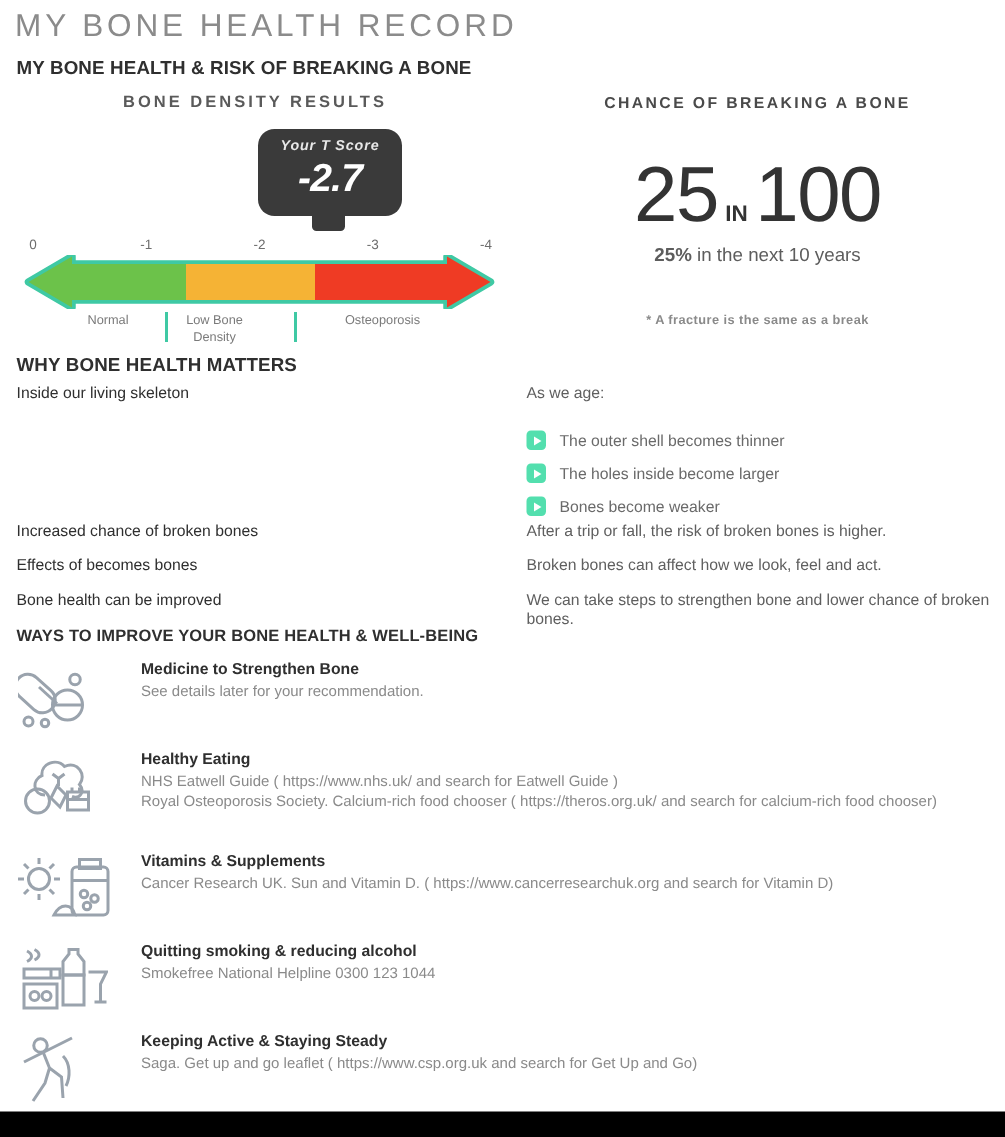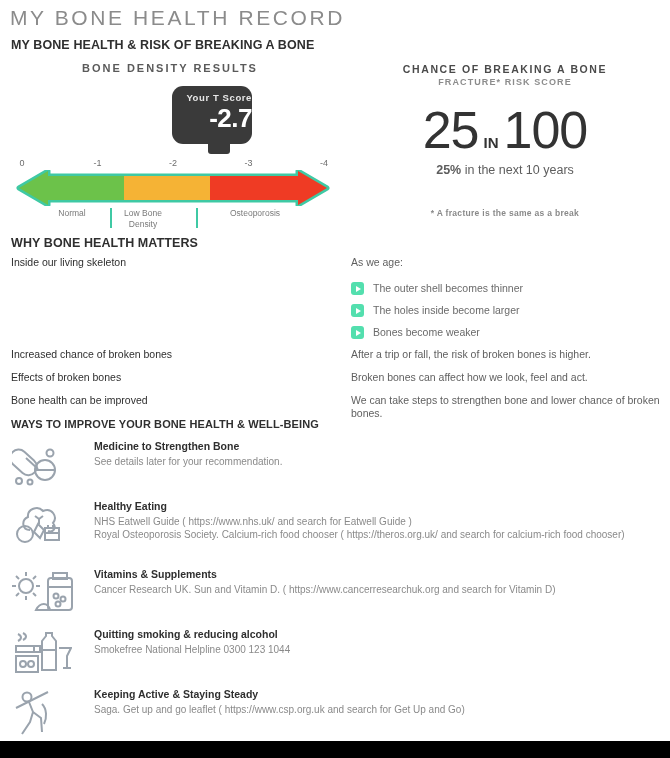--- a/index.html
+++ b/index.html
@@ -65,27 +65,28 @@
     font-size: 11px;
     font-weight: bold;
     letter-spacing: 2px;
     color: #5a5a5a;
   }
 
   .tscore-badge {
     position: absolute;
     left: 172px;
     top: 86px;
-    width: 80px;
+    width: 96px;
     height: 58px;
     background: #3a3a3a;
     border-radius: 11px;
-    text-align: right;
+    text-align: center;
     box-sizing: border-box;
     padding-top: 6px;
+    font-style: italic;
   }
   .tscore-label {
     font-size: 9.5px;
     font-weight: bold;
     color: #e8e8e8;
     letter-spacing: .6px;
   }
   .tscore-value {
     font-size: 26px;
     font-weight: bold;
@@ -233,21 +234,21 @@
     left: 340px;
     width: 320px;
     font-size: 10.5px;
     color: #5f5f5f;
     line-height: 13px;
   }
 
   .age-list { position: absolute; left: 351px; top: 282px; width: 310px; }
   .age-item {
     display: flex;
-    align-items: flex-start;
+    align-items: flex-end;
     height: 18px;
     margin-bottom: 4px;
   }
   .age-bullet {
     width: 13px;
     height: 13px;
     border-radius: 3px;
     background: #53dfae;
     margin-right: 9px;
     flex: 0 0 auto;
@@ -325,42 +326,41 @@
 
   <div class="cat-row" id="catRow">
       <div class="cat-item" style="left: 20px; width: 76px;"><span>Normal</span></div>
       <div class="cat-item" style="left: 96px; width: 66px;"><span>Low Bone Density</span></div>
       <div class="cat-item" style="left: 182px; width: 118px;"><span>Osteoporosis</span></div>
       <div class="cat-div" style="left: 96px;"></div>
       <div class="cat-div" style="left: 182px;"></div>
     </div>
 
   <div class="fr-title">CHANCE OF BREAKING A BONE</div>
-  <div class="fr-sub">FRACTURE* RISK SCORE</div>
   <div class="fr-big">
     <span class="fr-num">25</span><span class="fr-in">IN</span><span class="fr-num">100</span>
   </div>
   <div class="fr-pct">
     <span>25%</span>
     <span class="light">in the next 10 years</span>
   </div>
   <div class="fr-foot">* A fracture is the same as a break</div>
 
   <div class="section-head why-head">WHY BONE HEALTH MATTERS</div>
   <div class="why-grid" id="whyGrid" style="position: absolute;">
       <div class="why-row" style="position: absolute; top: 0px; left: 0px; width: 650px;">
         <div class="why-left">Inside our living skeleton</div>
         <div class="why-right">As we age:</div>
       </div>
       <div class="why-row" style="position: absolute; top: 92px; left: 0px; width: 650px;">
         <div class="why-left">Increased chance of broken bones</div>
         <div class="why-right">After a trip or fall, the risk of broken bones is higher.</div>
       </div>
       <div class="why-row" style="position: absolute; top: 115px; left: 0px; width: 650px;">
-        <div class="why-left">Effects of broken bones</div>
+        <div class="why-left">Effects of becomes bones</div>
         <div class="why-right">Broken bones can affect how we look, feel and act.</div>
       </div>
       <div class="why-row" style="position: absolute; top: 138px; left: 0px; width: 650px;">
         <div class="why-left">Bone health can be improved</div>
         <div class="why-right">We can take steps to strengthen bone and lower chance of broken bones.</div>
       </div>
     </div>
   <div class="age-list" id="ageList">
       <div class="age-item">
         <span class="age-bullet"></span>

